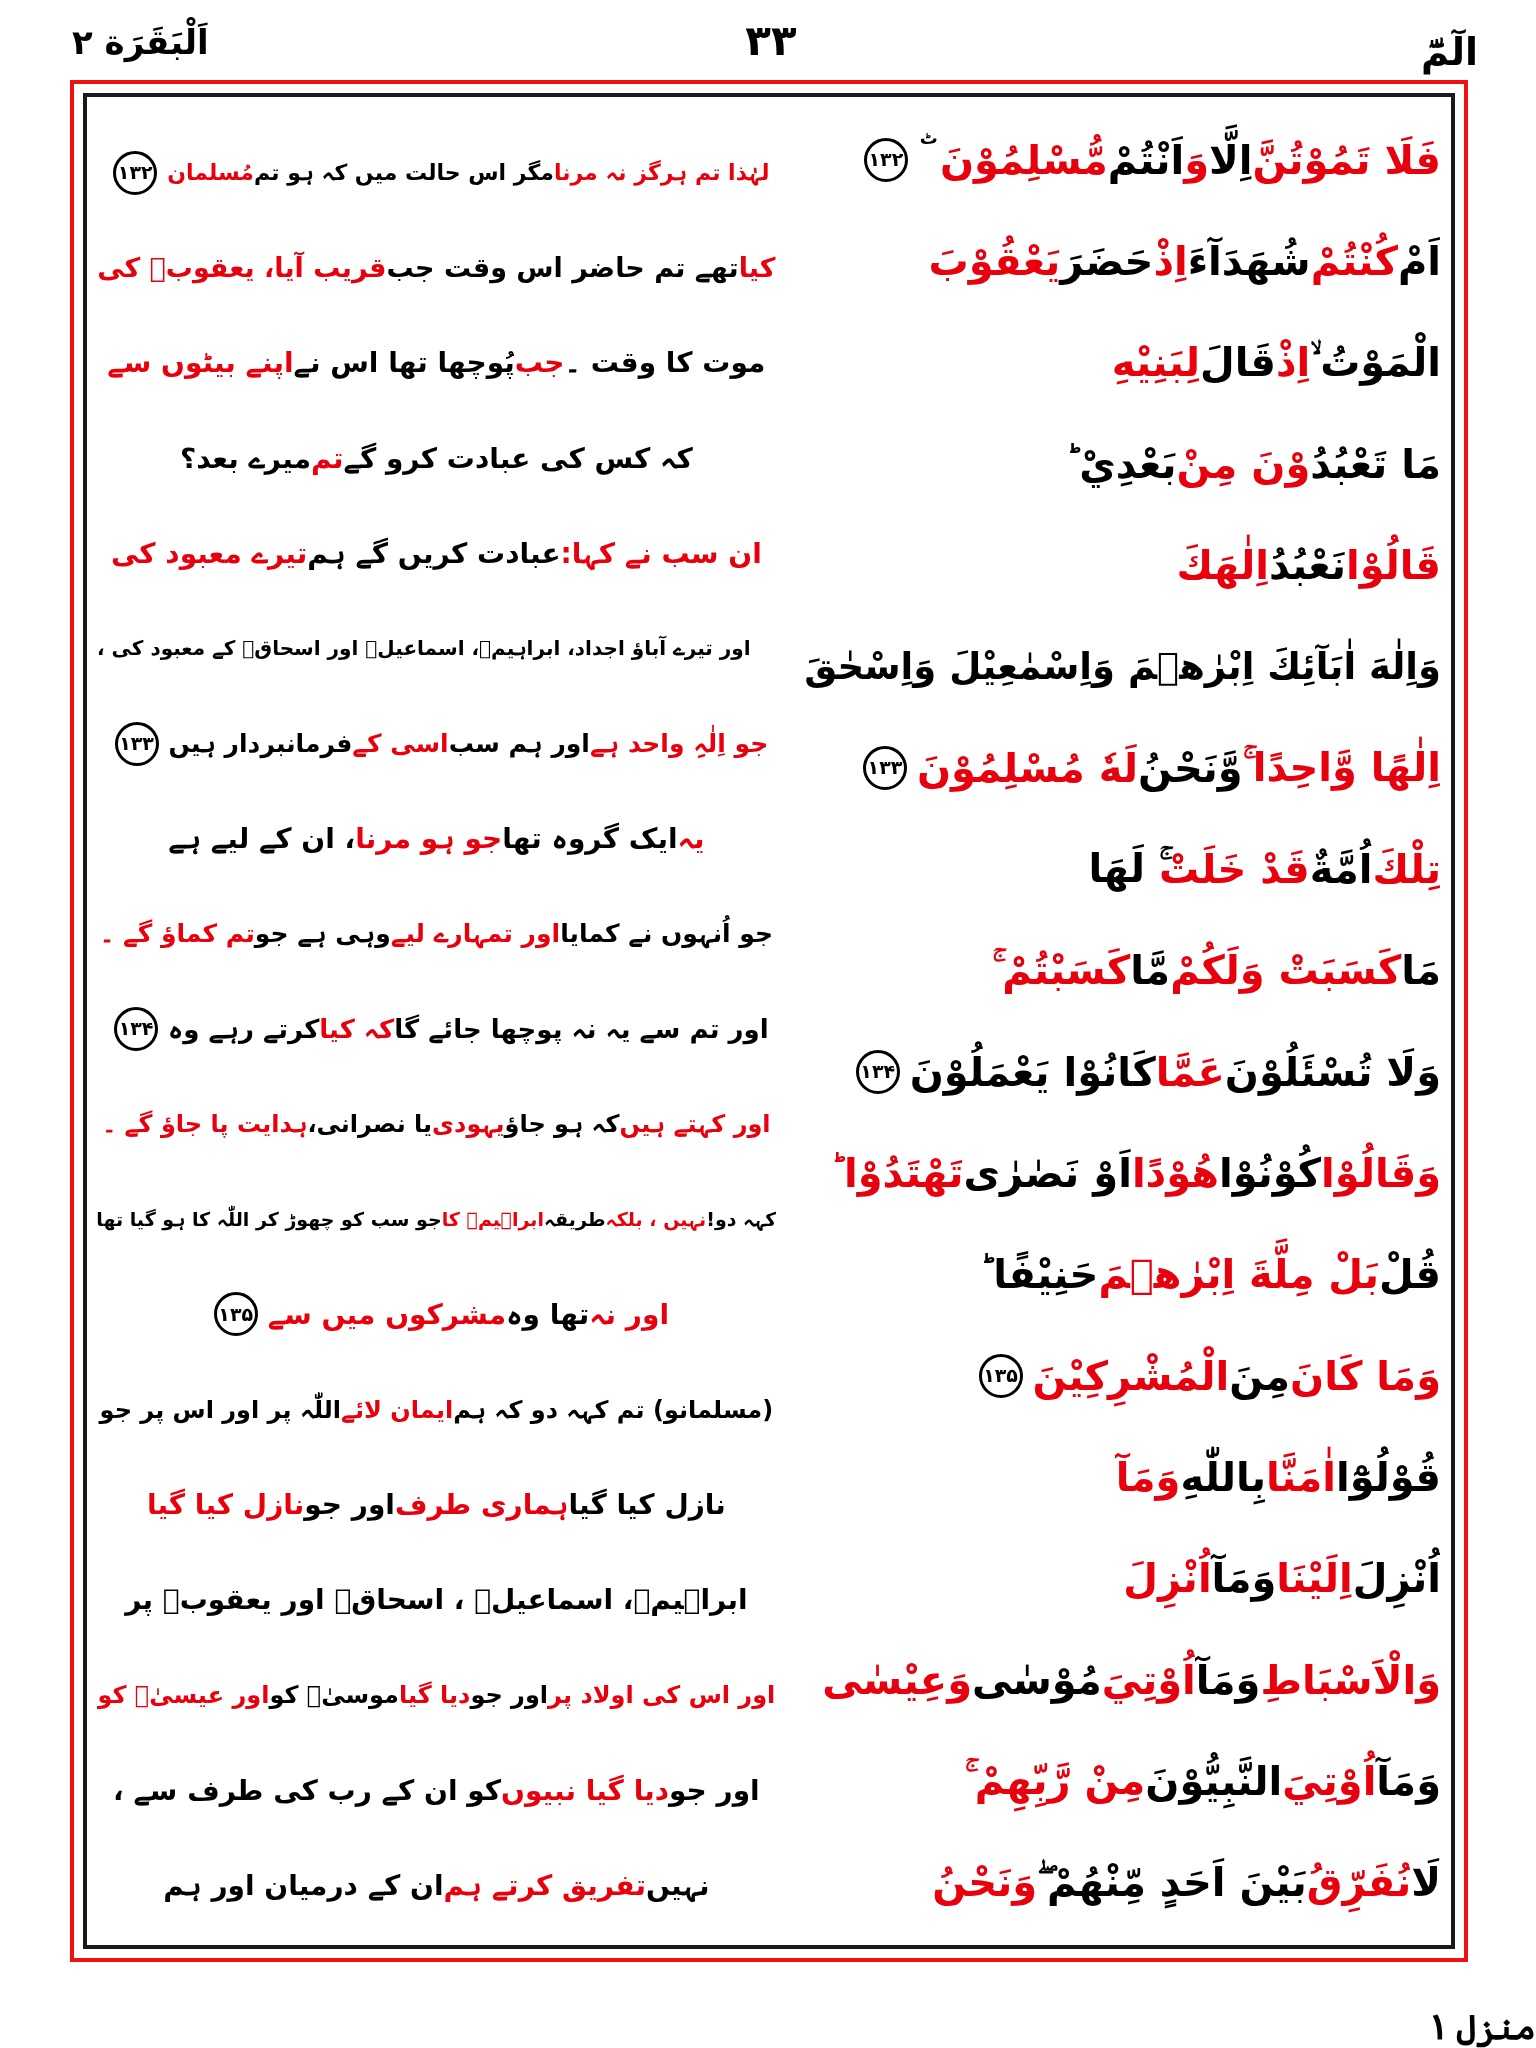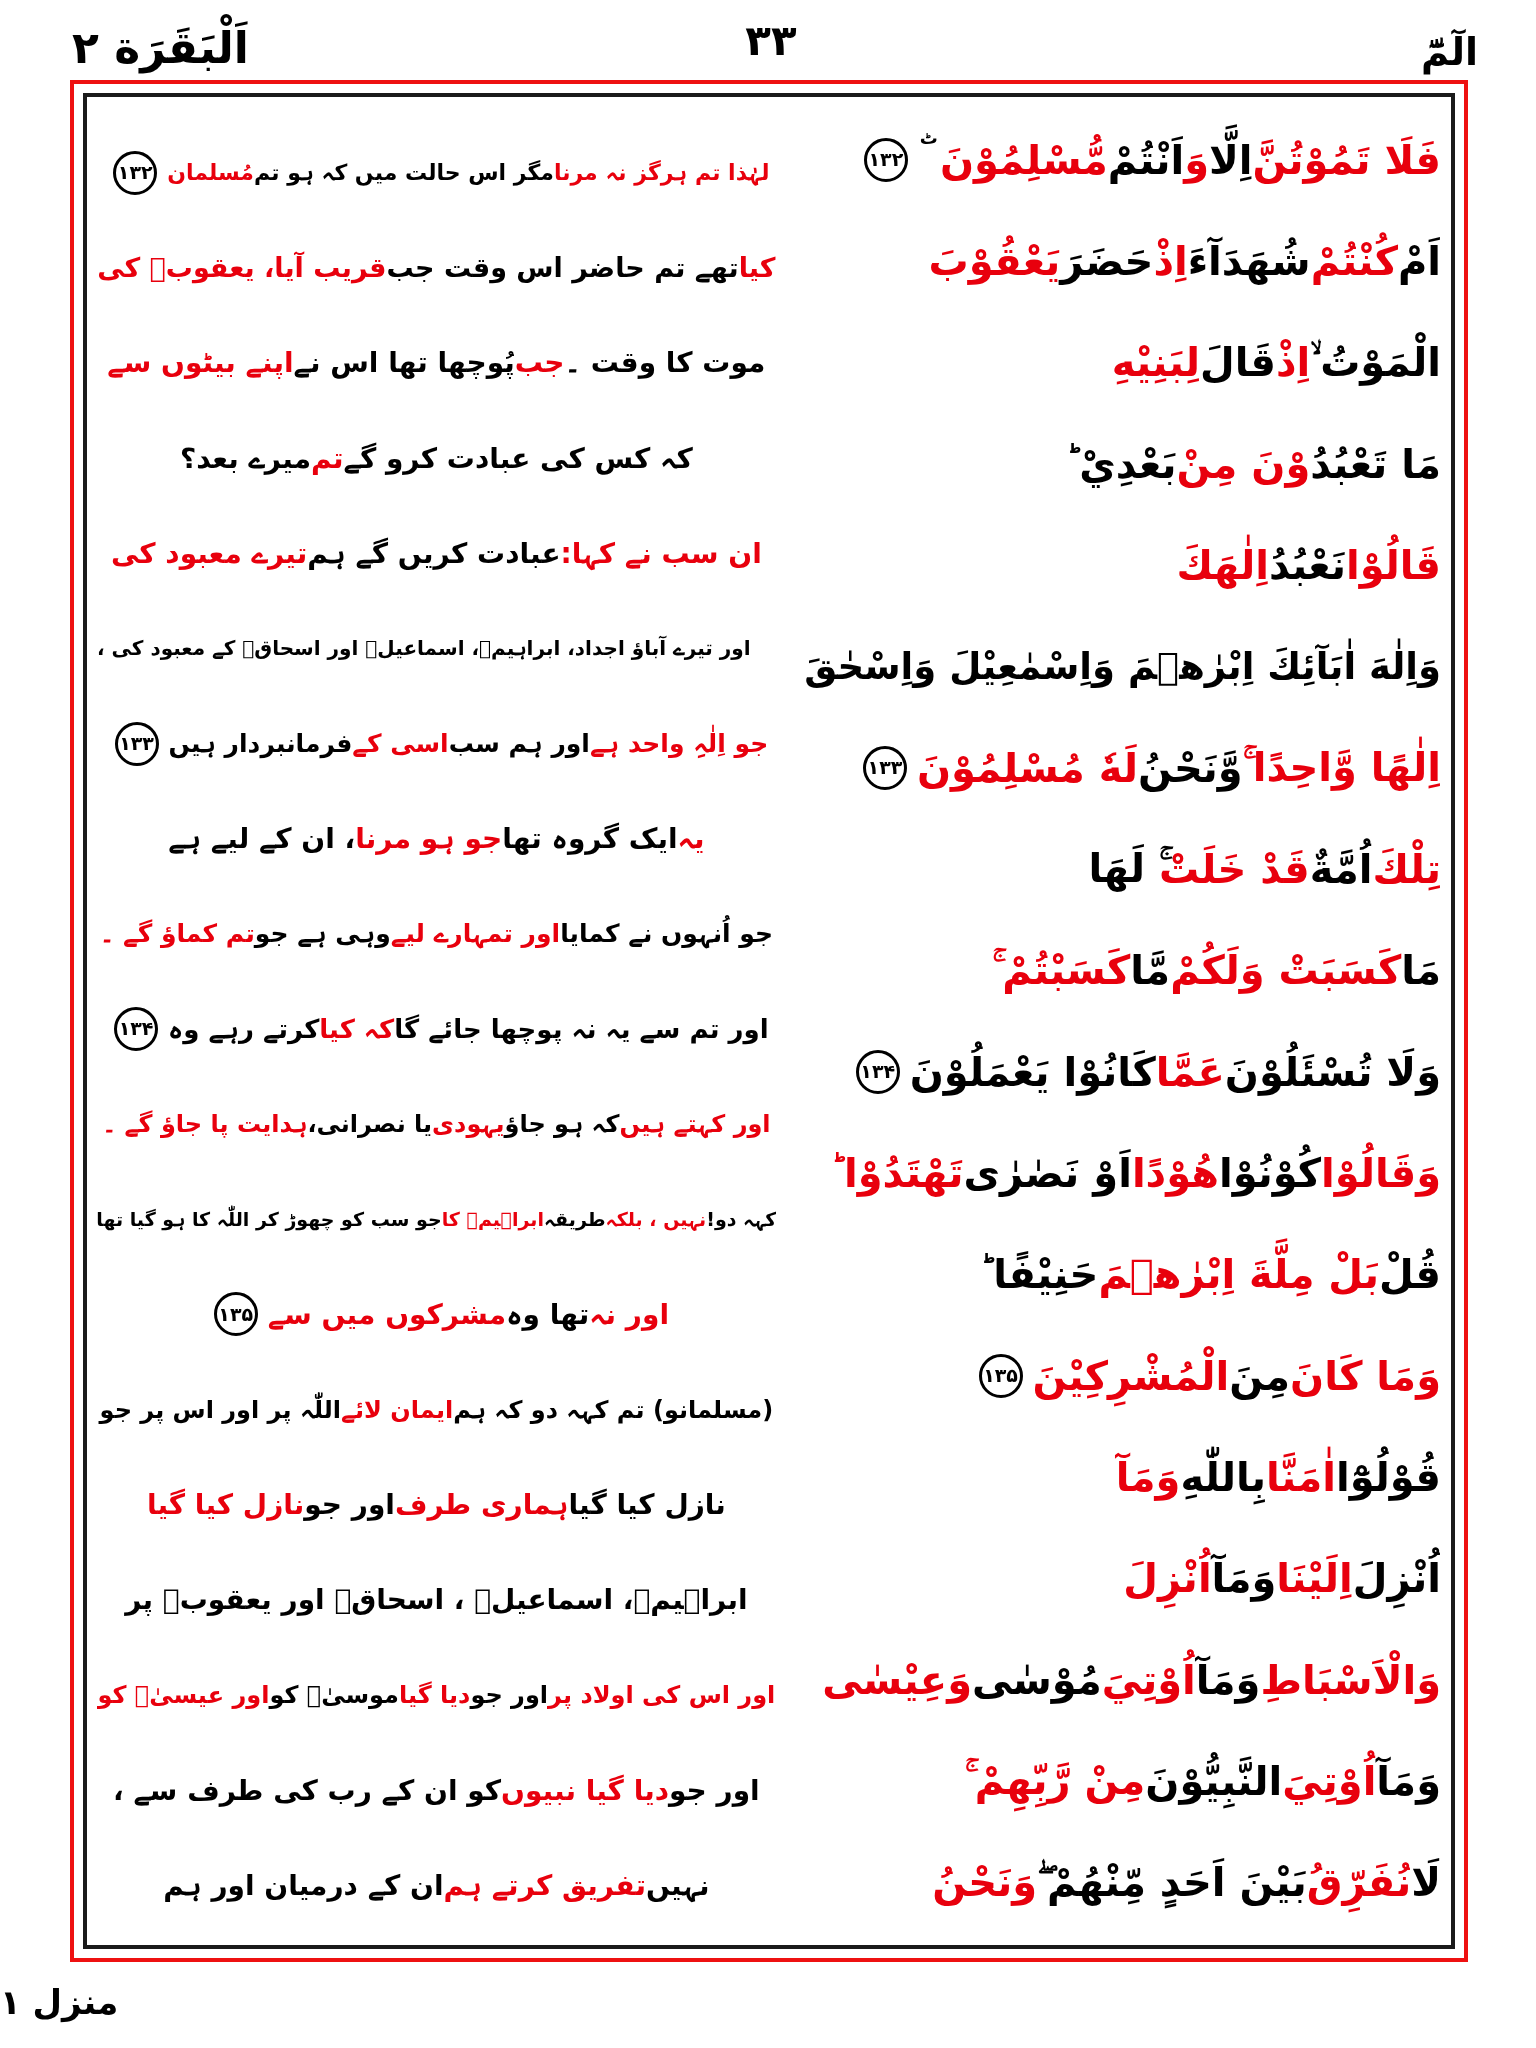--- a/index.html
+++ b/index.html
@@ -7,21 +7,21 @@
     position:relative;
     width:1536px;height:2048px;
     background:#ffffff;
     font-family:"DejaVu Sans", sans-serif;
     overflow:hidden;
   }
   
   .hdr{position:absolute;top:14px;left:0;width:100%;height:62px;}
   .hdr .surah{
     position:absolute;left:72px;top:8px;
-    font-size:44px;font-weight:bold;color:#000;direction:rtl;
+    font-size:34px;font-weight:bold;color:#000;direction:rtl;
   }
   .hdr .pageno{
     position:absolute;left:0;right:0;top:2px;text-align:center;
     font-size:42px;font-weight:bold;color:#000;margin-left:6px;
   }
   .hdr .juz{
     position:absolute;right:58px;top:16px;
     font-size:38px;font-weight:bold;color:#000;direction:rtl;
   }
   
@@ -62,22 +62,22 @@
     font-size:19px;font-weight:bold;color:#000;
     margin:0 10px;line-height:1;box-sizing:border-box;
     flex:0 0 auto;
   }
   .smark{
     display:inline-block;font-size:18px;font-weight:bold;color:#000;
     transform:translateY(-22px);margin:0 2px;
   }
   
   .footer{
-    position:absolute;left:0;bottom:26px;width:100%;
-    text-align:left;font-size:34px;font-weight:bold;color:#000;direction:rtl;
+    position:absolute;left:0;bottom:1px;width:100%;
+    text-align:right;font-size:34px;font-weight:bold;color:#000;direction:rtl;font-family:Liberation Serif, serif;
   }
 </style>
 </head>
 <body>
 
 <div id="page">
 
   <div class="hdr">
     <div class="surah">اَلْبَقَرَة ۲</div>
     <div class="pageno">۳۳</div>

